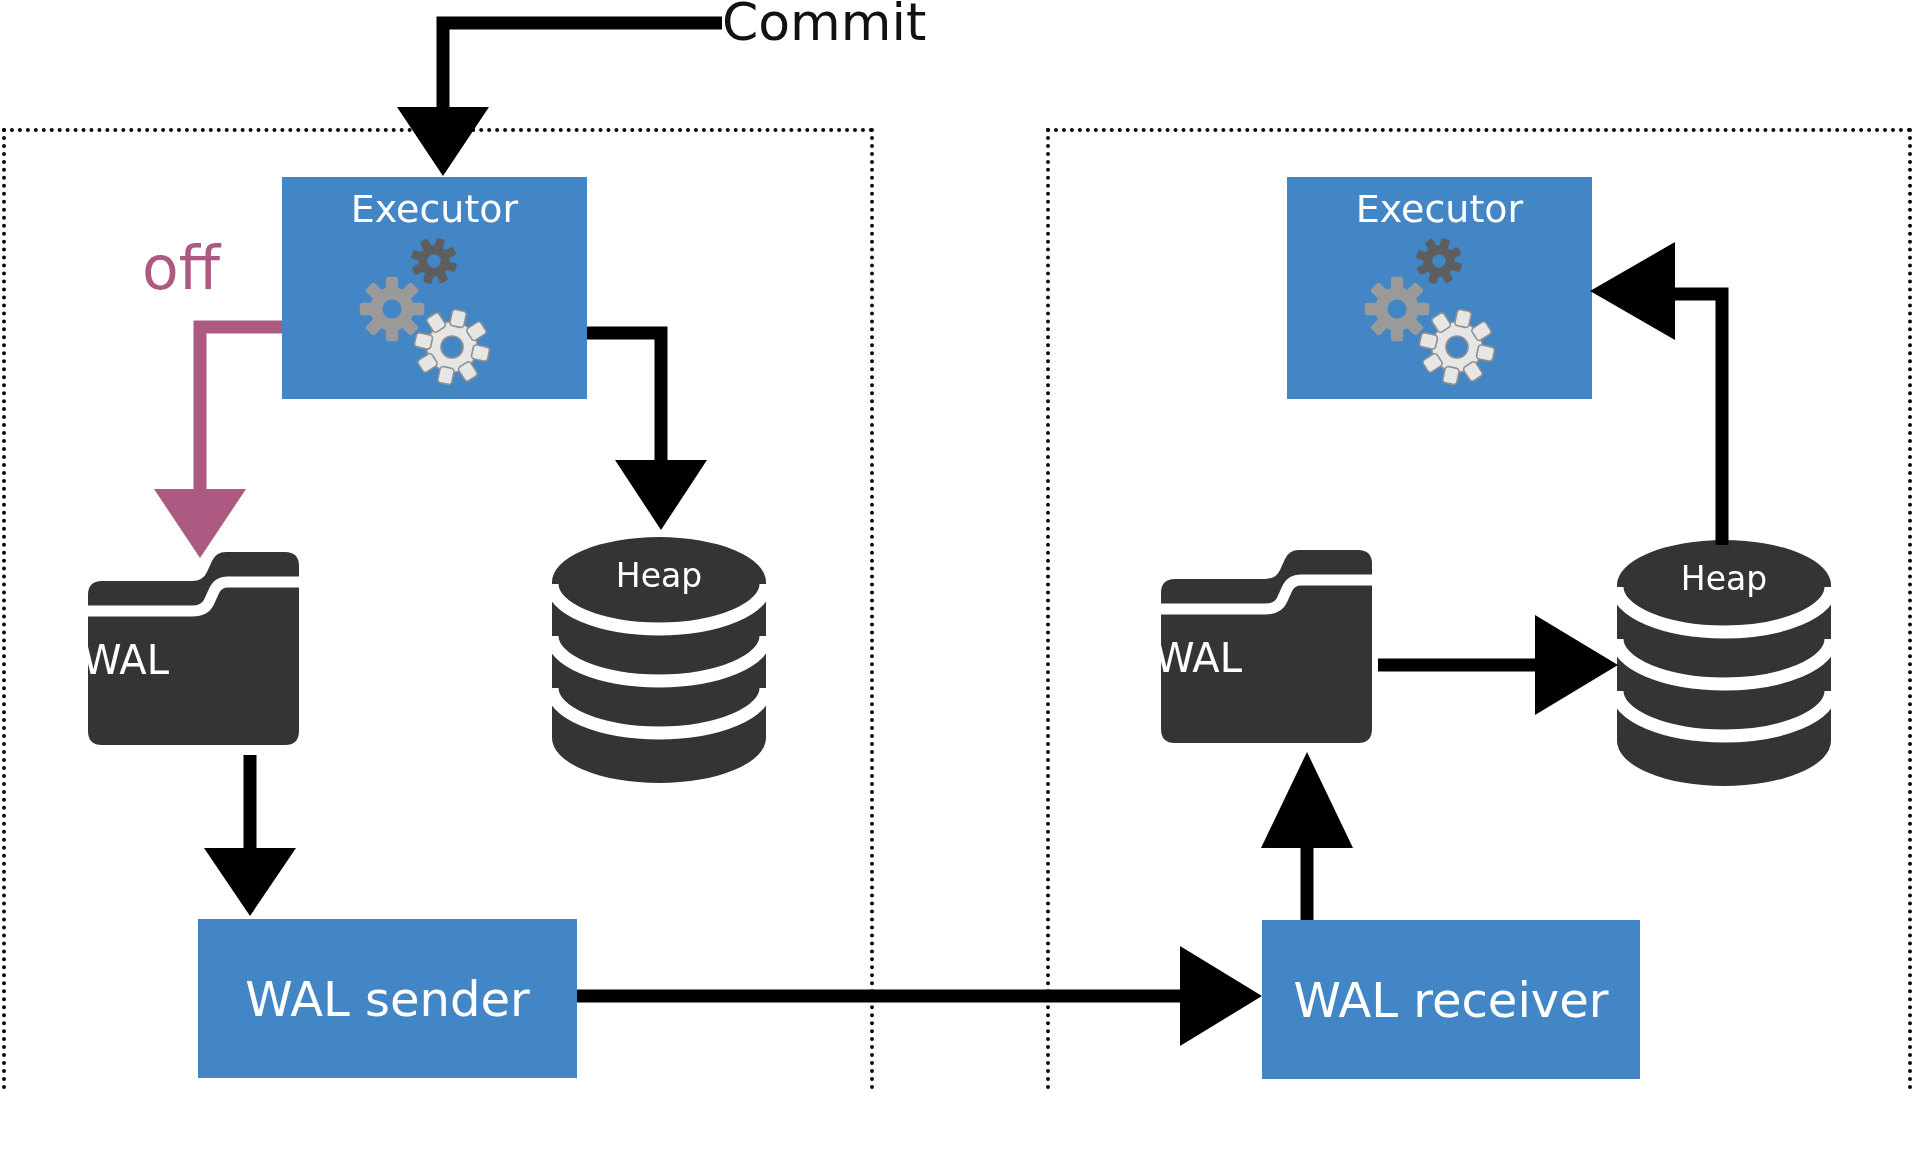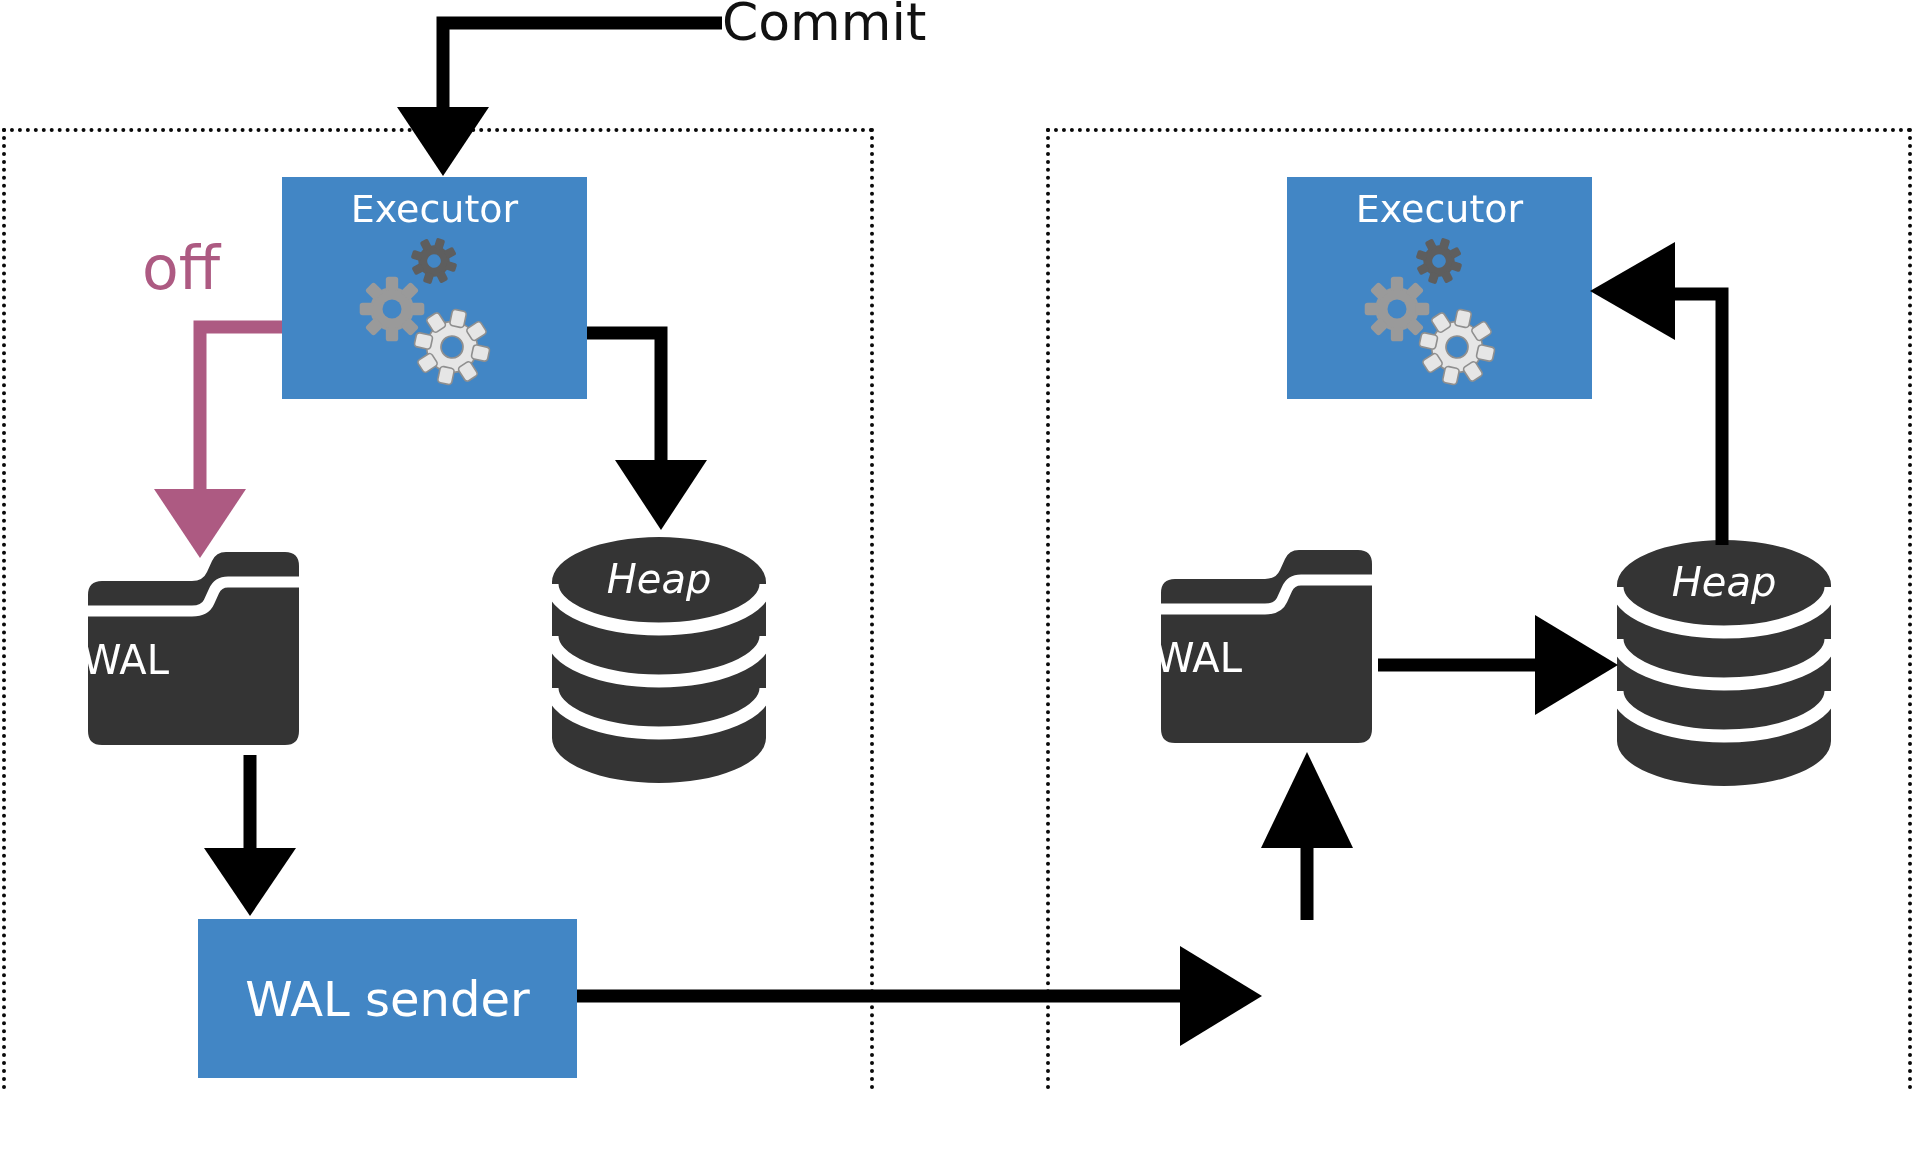--- a/index.html
+++ b/index.html
@@ -34,21 +34,21 @@
   .barnode{display:flex;align-items:center;justify-content:center;
       color:var(--white);font-size:48px;}
   .wal-sender{left:198px;top:919px;width:379px;height:159px;}
   .wal-receiver{left:1262px;top:920px;width:378px;height:159px;}
 
   .folder{width:223px;height:210px;}
   .folder .node-label{position:absolute;left:0;top:92px;width:100%;text-align:left;
       color:var(--white);font-size:40px;}
   .heap{width:222px;height:255px;}
   .heap .node-label{position:absolute;left:0;top:24px;width:100%;text-align:center;
-      color:var(--white);font-size:40px;font-style:italic;}
+      color:var(--white);font-size:33px;}
 
   .arrow-layer{position:absolute;left:0;top:0;pointer-events:none;z-index:6;}
   .node,.free-label{z-index:3;}
   .panel{z-index:1;}
 
   .arrow-line{fill:none;stroke:var(--black);stroke-width:13px;}
   .arrow-head{fill:var(--black);stroke:none;}
   .arrow-line.pink{stroke:var(--pink);}
   .arrow-head.pink{fill:var(--pink);}
 </style>
@@ -133,20 +133,23 @@
     <div class="node-label">WAL</div>
   </div>
 
   <div class="node heap" style="left:1613px;top:535px">
     <svg width="222" height="255" viewBox="0 0 222 255">
       <use href="#dbshape"></use>
     </svg>
     <div class="node-label">Heap</div>
   </div>
 
+  <div class="node blue-box barnode wal-receiver">
+    <span>WAL receiver</span>
+  </div>
 
   <svg class="arrow-layer" width="1920" height="1175" viewBox="0 0 1920 1175">
 
     <g>
       <path class="arrow-line" d="M 722 23 L 443 23 L 443 110"></path>
       <polygon class="arrow-head" points="397,107 489,107 443,176"></polygon>
     </g>
 
     <g>
       <path class="arrow-line pink" d="M 282 327 L 200 327 L 200 491"></path>

